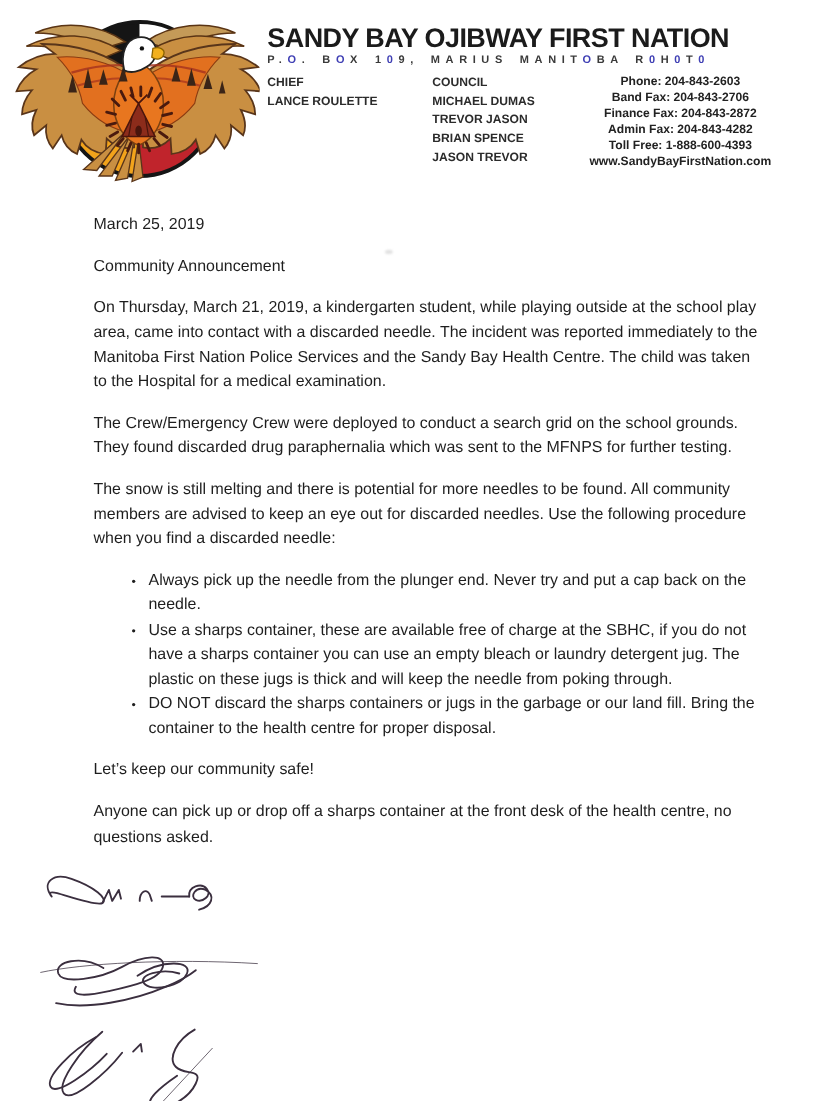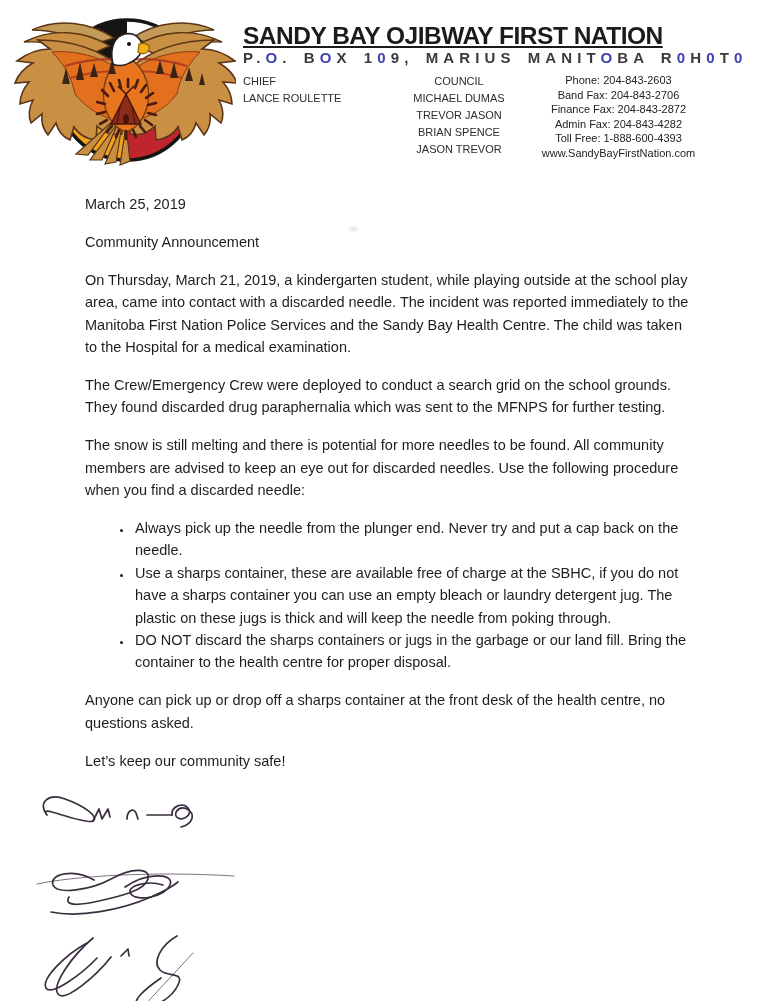--- a/index.html
+++ b/index.html
@@ -10,30 +10,30 @@
     background:#ffffff;
     font-family:"Liberation Sans", sans-serif;
     color:#1f1f1f;
     overflow:hidden;
   }
   
   .logo-wrap{position:absolute;left:10px;top:8px;width:226px;height:162px;}
   .head-right{position:absolute;left:243px;top:23px;width:469px;}
   .org-name{
     margin:0;font-size:24.5px;font-weight:bold;letter-spacing:-0.5px;
-    color:#1b1b1b;line-height:25px;white-space:nowrap;text-decoration:underline;
+    color:#1b1b1b;line-height:25px;white-space:nowrap;
   }
   .address-line{
-    margin-top:1px;font-size:15px;font-weight:bold;color:#3a3a3a;
+    margin-top:1px;font-size:10px;font-weight:bold;color:#3a3a3a;
     letter-spacing:5.1px;word-spacing:3px;white-space:nowrap;
   }
   .blue-o{color:#3f3fb4;}
-  .contact-row{display:flex;margin-top:7px;font-weight:normal;color:#2b2b2b;}
+  .contact-row{display:flex;margin-top:7px;font-weight:bold;color:#2b2b2b;}
   .col-chief{width:150px;font-size:11px;line-height:17px;text-align:left;}
-  .col-council{width:132px;font-size:11px;line-height:17px;text-align:center;}
+  .col-council{width:132px;font-size:11px;line-height:17px;text-align:left;}
   .col-contact{flex:1;font-size:11px;line-height:14.6px;text-align:center;color:#222;}
   
   .letter-body{
     position:absolute;left:85px;top:193px;width:607px;
     font-size:14.5px;line-height:22.4px;color:#1e1e1e;
   }
   .letter-body p{margin:0 0 15.5px 0;}
   .letter-body ul{margin:0 0 15.5px 0;padding:0 0 0 48px;}
   .letter-body li{margin:0;padding-left:2px;}
   .letter-body li::marker{font-size:11px;}
@@ -179,22 +179,22 @@
     <p>On Thursday, March 21, 2019, a kindergarten student, while playing outside at the school play area, came into contact with a discarded needle. The incident was reported immediately to the Manitoba First Nation Police Services and the Sandy Bay Health Centre. The child was taken to the Hospital for a medical examination.</p>
     <p>The Crew/Emergency Crew were deployed to conduct a search grid on the school grounds. They found discarded drug paraphernalia which was sent to the MFNPS for further testing.</p>
     <p>The snow is still melting and there is potential for more needles to be found. All community members are advised to keep an eye out for discarded needles. Use the following procedure when you find a discarded needle:</p>
 
     <ul>
       <li>Always pick up the needle from the plunger end. Never try and put a cap back on the needle.</li>
       <li>Use a sharps container, these are available free of charge at the SBHC, if you do not have a sharps container you can use an empty bleach or laundry detergent jug. The plastic on these jugs is thick and will keep the needle from poking through.</li>
       <li>DO NOT discard the sharps containers or jugs in the garbage or our land fill.  Bring the container to the health centre for proper disposal.</li>
     </ul>
 
+    <p>Let’s keep our community safe!</p>
     <p>Anyone can pick up or drop off a sharps container at the front desk of the health centre, no questions asked.</p>
-    <p>Let’s keep our community safe!</p>
 
     <div class="signatures">
       <svg class="sig sig-1" width="170" height="62" viewBox="0 0 170 62">
         <path d="M12,27 C2,14 14,5 30,11 C50,18 64,29 58,33 C53,36 28,27 17,24 C10,22 9,24 12,27"></path>
         <path d="M58,33 L64,21 L67,31 L73,21 L75,29"></path>
         <path d="M92,31 C92,23 98,19 101,25 L103,31"></path>
         <path d="M112,27 L137,27"></path>
         <path d="M137,27 C136,18 148,14 153,20 C158,26 149,33 143,30 C137,27 143,17 152,21 C161,26 158,36 146,39"></path>
       </svg>
       <svg class="sig sig-2" width="212" height="74" viewBox="0 0 212 74">

